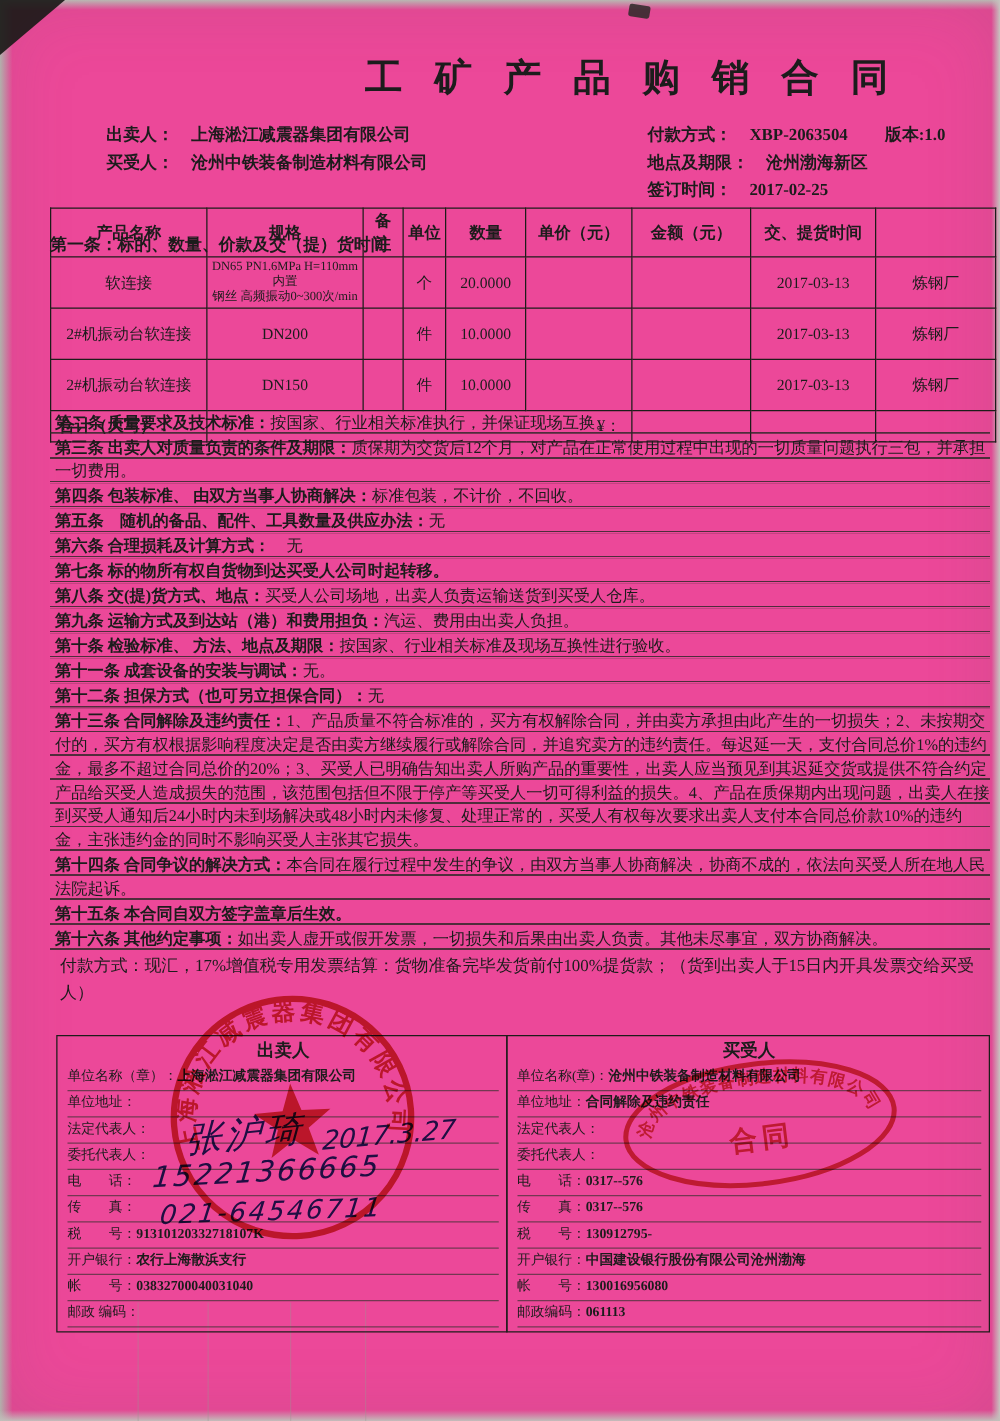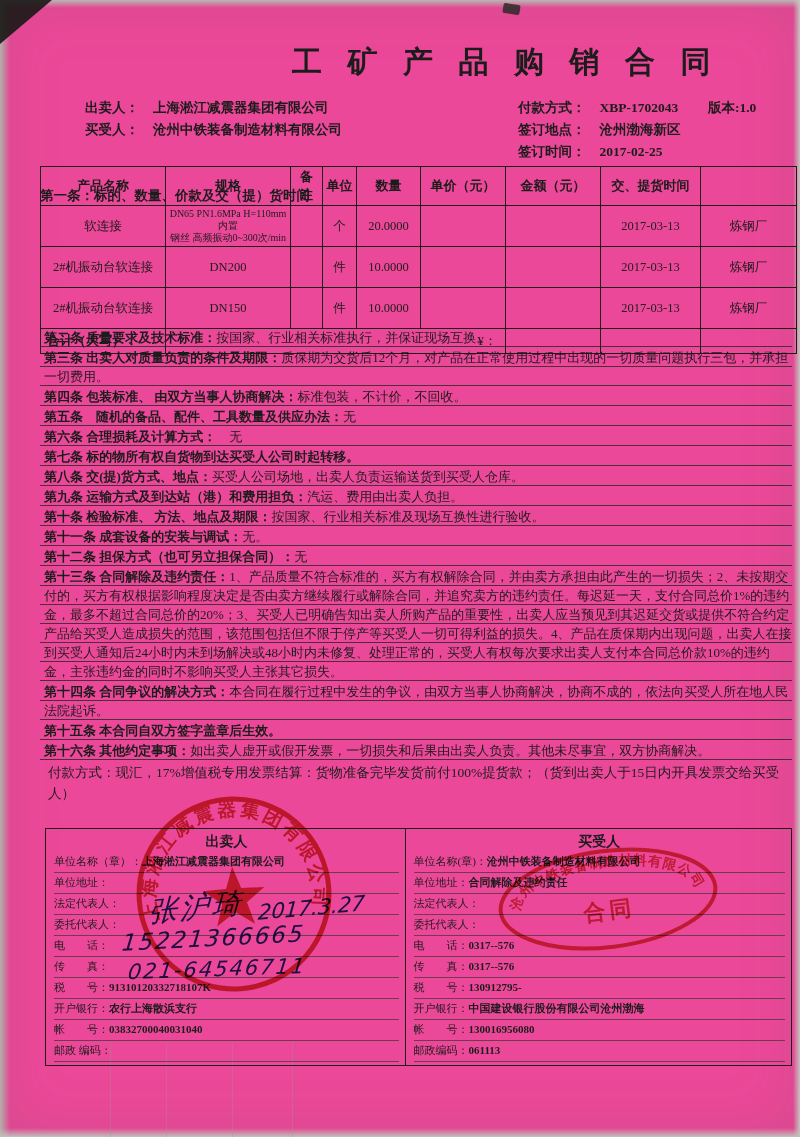--- a/index.html
+++ b/index.html
@@ -76,26 +76,26 @@
   <div class="crease" style="left:110px"></div>
   <div class="crease" style="left:166px"></div>
   <div class="crease" style="left:232px"></div>
   <div class="crease" style="left:292px"></div>
 
   <div class="sec-header">
     <div class="doc-title">工 矿 产 品 购 销 合 同</div>
     <div class="meta">
       <div class="mrow">
         <span class="m-left"><span class="mlbl">出卖人：</span><span class="mval">上海淞江减震器集团有限公司</span></span>
-        <span class="m-right"><span class="mlbl">付款方式：</span><span class="mval">XBP-1702043</span></span>
+        <span class="m-right"><span class="mlbl">付款方式：</span><span class="mval">XBP-2063504</span></span>
         <span class="m-version">版本:1.0</span>
       </div>
       <div class="mrow">
         <span class="m-left"><span class="mlbl">买受人：</span><span class="mval">沧州中铁装备制造材料有限公司</span></span>
-        <span class="m-right"><span class="mlbl">签订地点：</span><span class="mval">沧州渤海新区</span></span>
+        <span class="m-right"><span class="mlbl">地点及期限：</span><span class="mval">沧州渤海新区</span></span>
       </div>
       <div class="mrow">
         <span class="clause-one">第一条：标的、数量、价款及交（提）货时间</span>
         <span class="m-right"><span class="mlbl">签订时间：</span><span class="mval">2017-02-25</span></span>
       </div>
     </div>
   </div>
 
   <div class="sec-table">
     <table>

